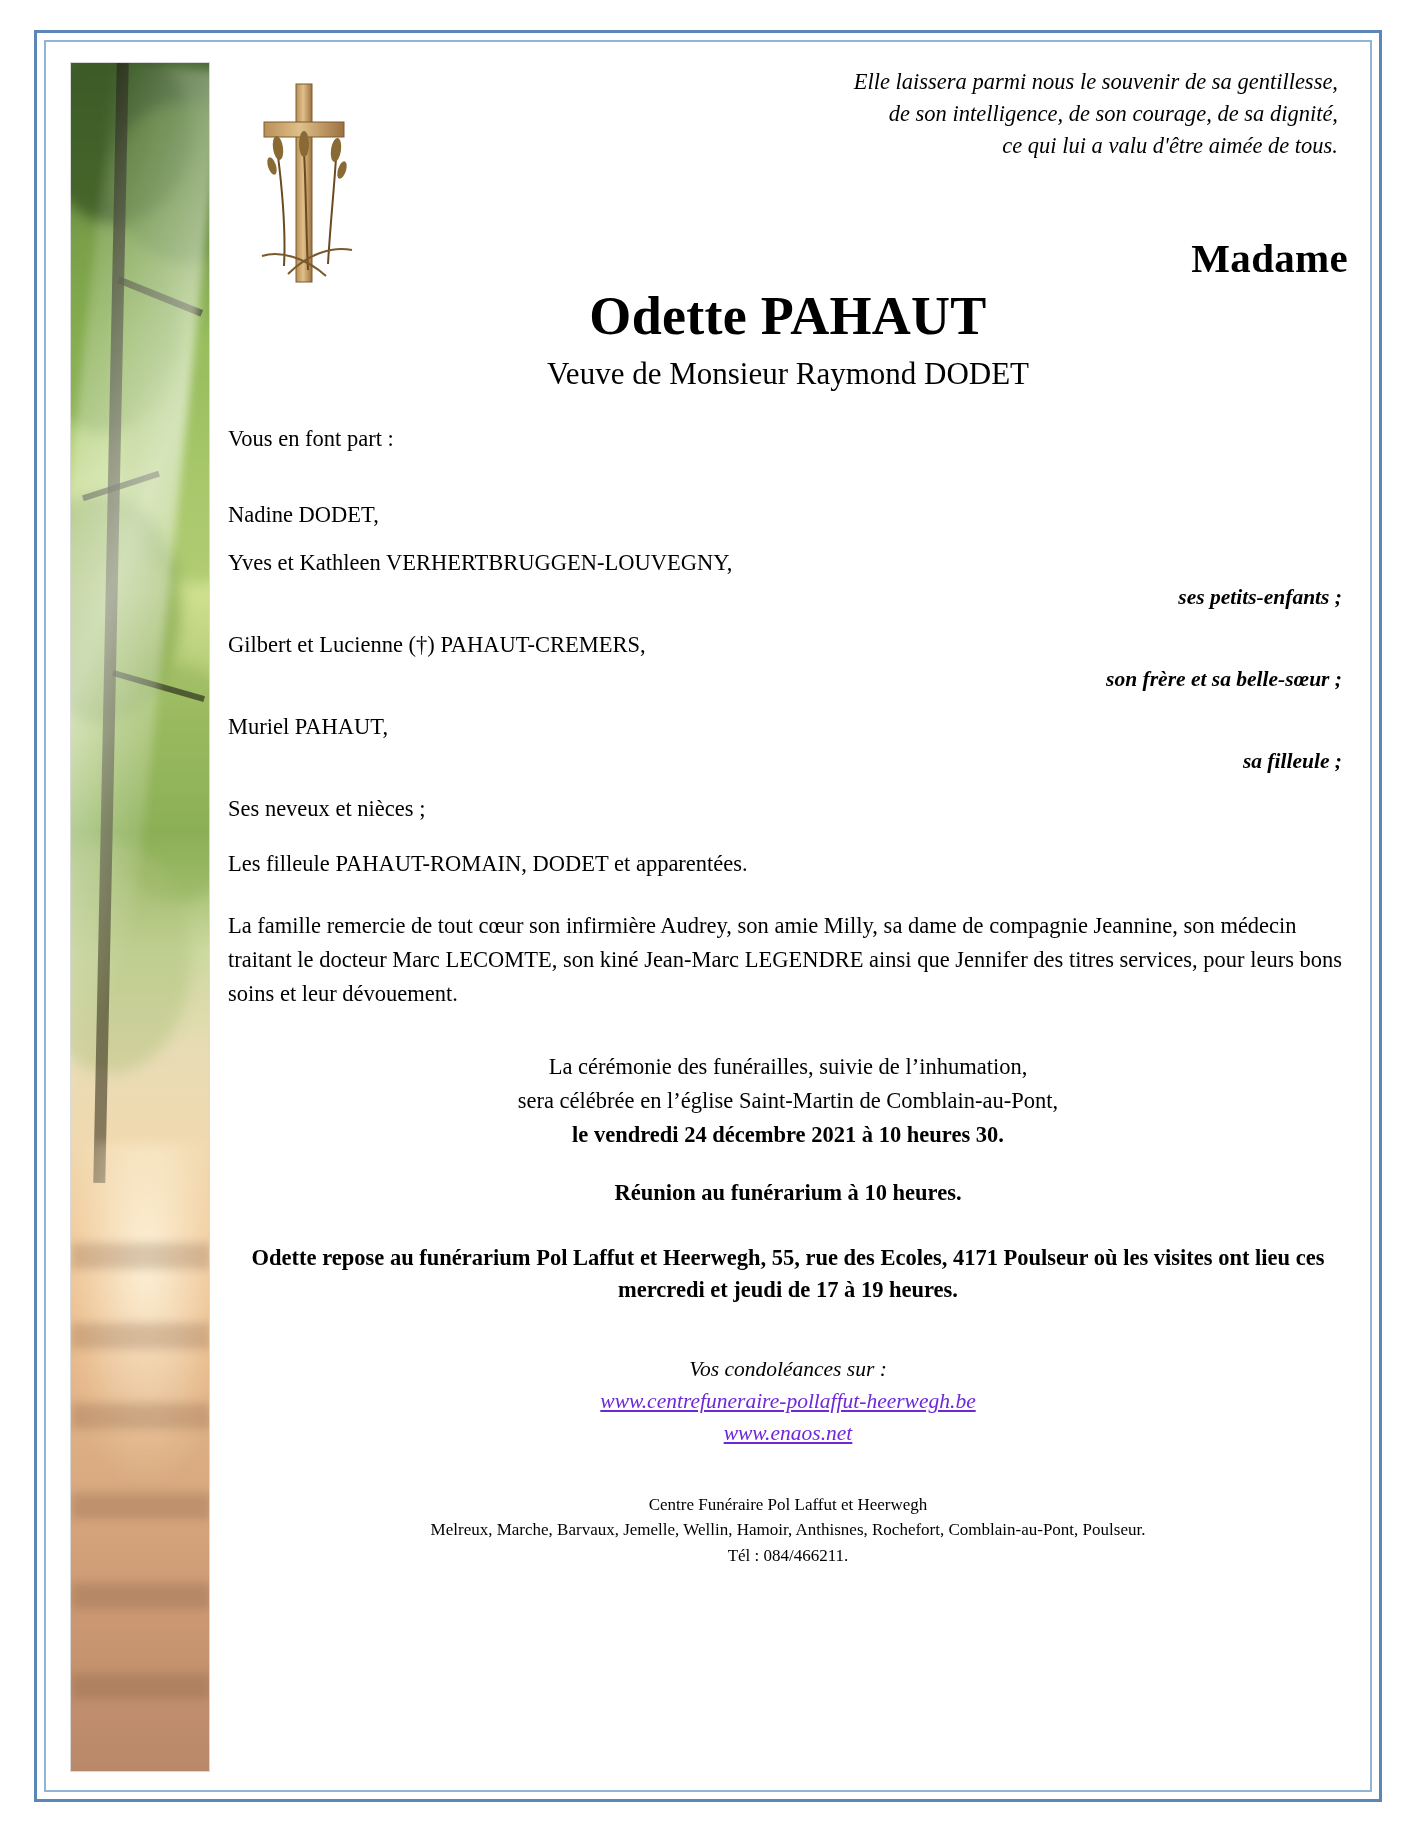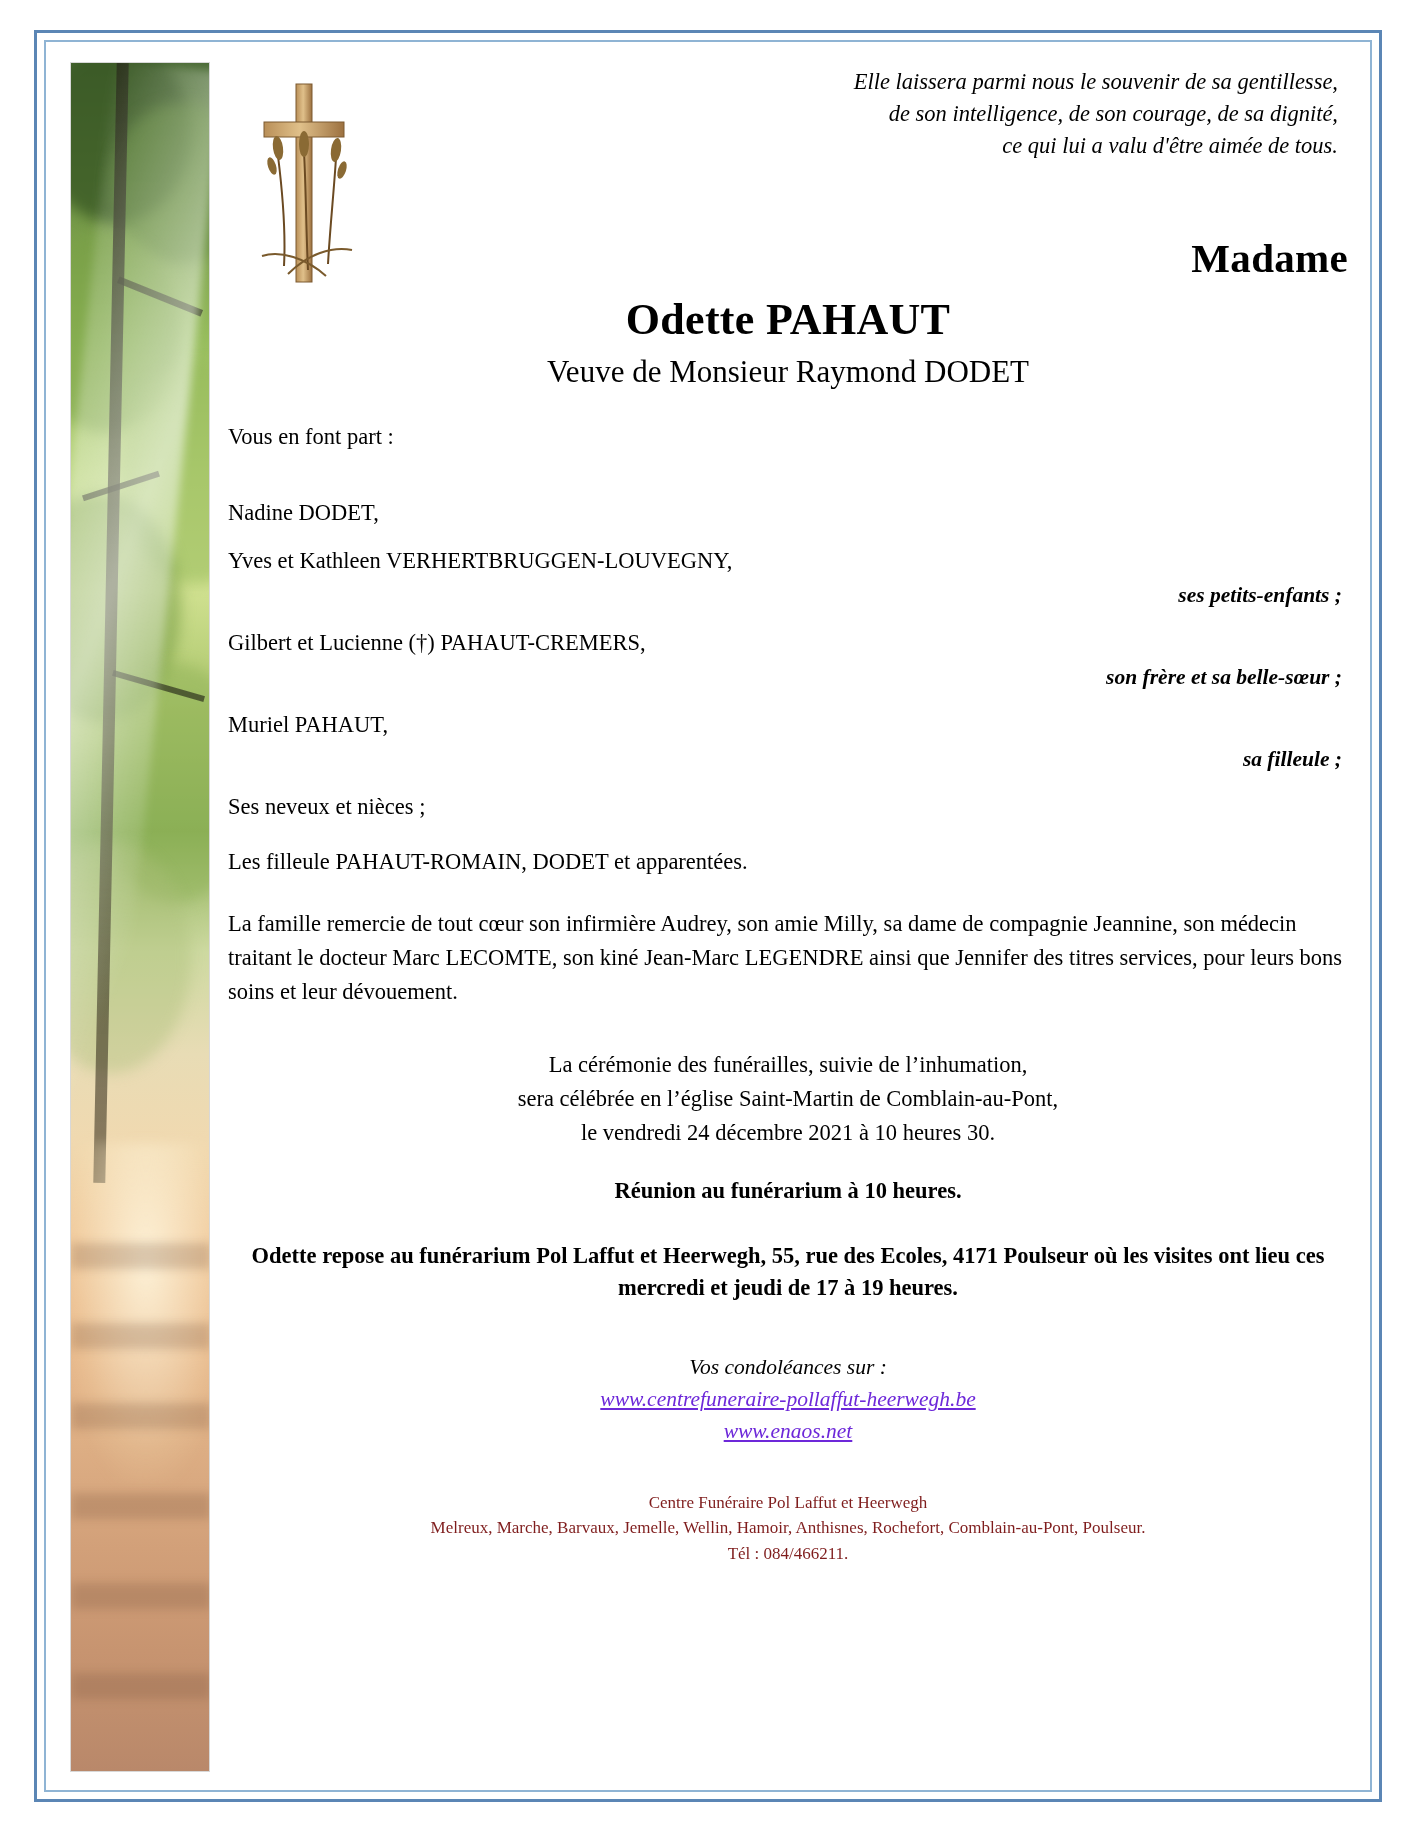--- a/index.html
+++ b/index.html
@@ -120,22 +120,22 @@
     width: 120px; height: 210px;
   }
 
   .name-block { text-align: center; margin-top: 72px; }
   .madame {
     font-size: 41px; font-weight: bold; letter-spacing: 0.3px;
     line-height: 1.18;
     text-align: right;
   }
   .fullname {
-    font-size: 44px; font-weight: bold; letter-spacing: 0.3px;
-    line-height: 1.2; margin-top: 12px;
+    font-size: 54px; font-weight: bold; letter-spacing: 0.3px;
+    line-height: 1.2; margin-top: 2px;
   }
   .widow {
     font-size: 31px; margin-top: 6px; line-height: 1.2;
   }
   .birthdeath {
     text-align: center; font-size: 22.5px; line-height: 1.45;
     margin-top: 34px;
   }
 
   .announce {
@@ -159,38 +159,38 @@
   .gap-xs { height: 14px; }
 
   .thanks {
     margin-top: 28px; font-size: 22.5px; line-height: 1.5;
     text-align: left;
   }
 
   .ceremony {
     margin-top: 40px; text-align: center; font-size: 22.5px; line-height: 1.5;
   }
-  .ceremony .bold { font-weight: normal; }
+  .ceremony .bold { font-weight: bold; }
   .reunion {
     margin-top: 28px; text-align: center; font-size: 22.5px; font-weight: bold;
   }
   .repose {
     margin-top: 36px; text-align: center; font-size: 22.5px; font-weight: bold;
     line-height: 1.45;
   }
   .condol {
     margin-top: 46px; text-align: center; font-size: 21.5px;
     font-style: italic; line-height: 1.5;
   }
   .condol a {
     color: #6d28d9; text-decoration: underline; font-style: italic;
   }
   .footer {
     margin-top: 42px; text-align: center; font-size: 17px;
-    color: #7f1d1d; line-height: 1.5;
+    color: #000000; line-height: 1.5;
   }
 </style>
 </head>
 <body>
 
 <div class="page">
 
   <div class="outer-frame"></div>
   <div class="inner-frame"></div>
 

